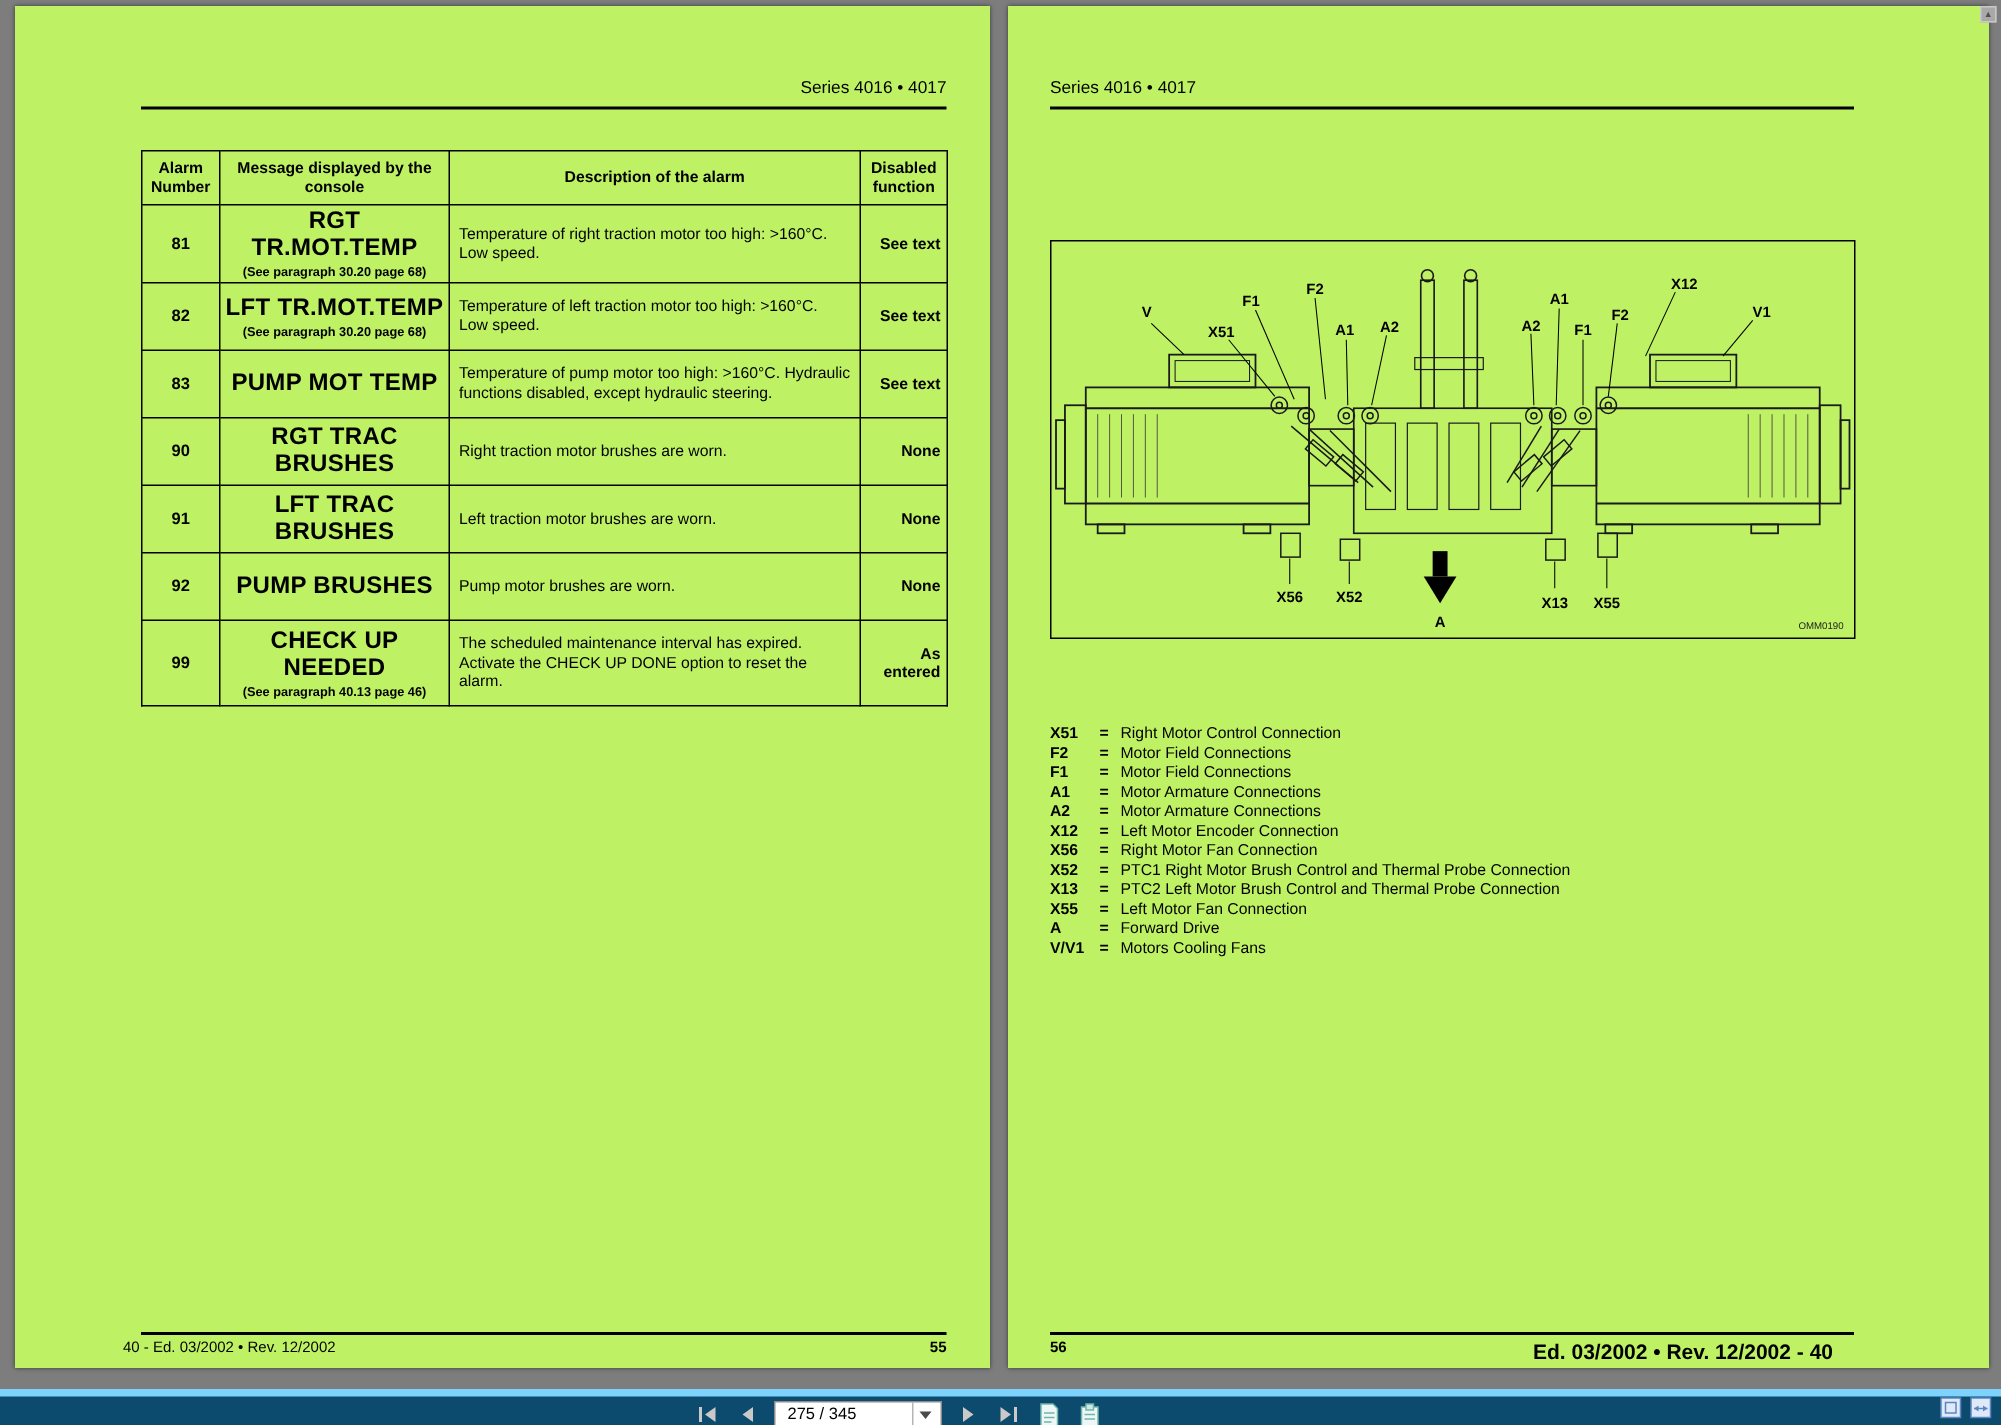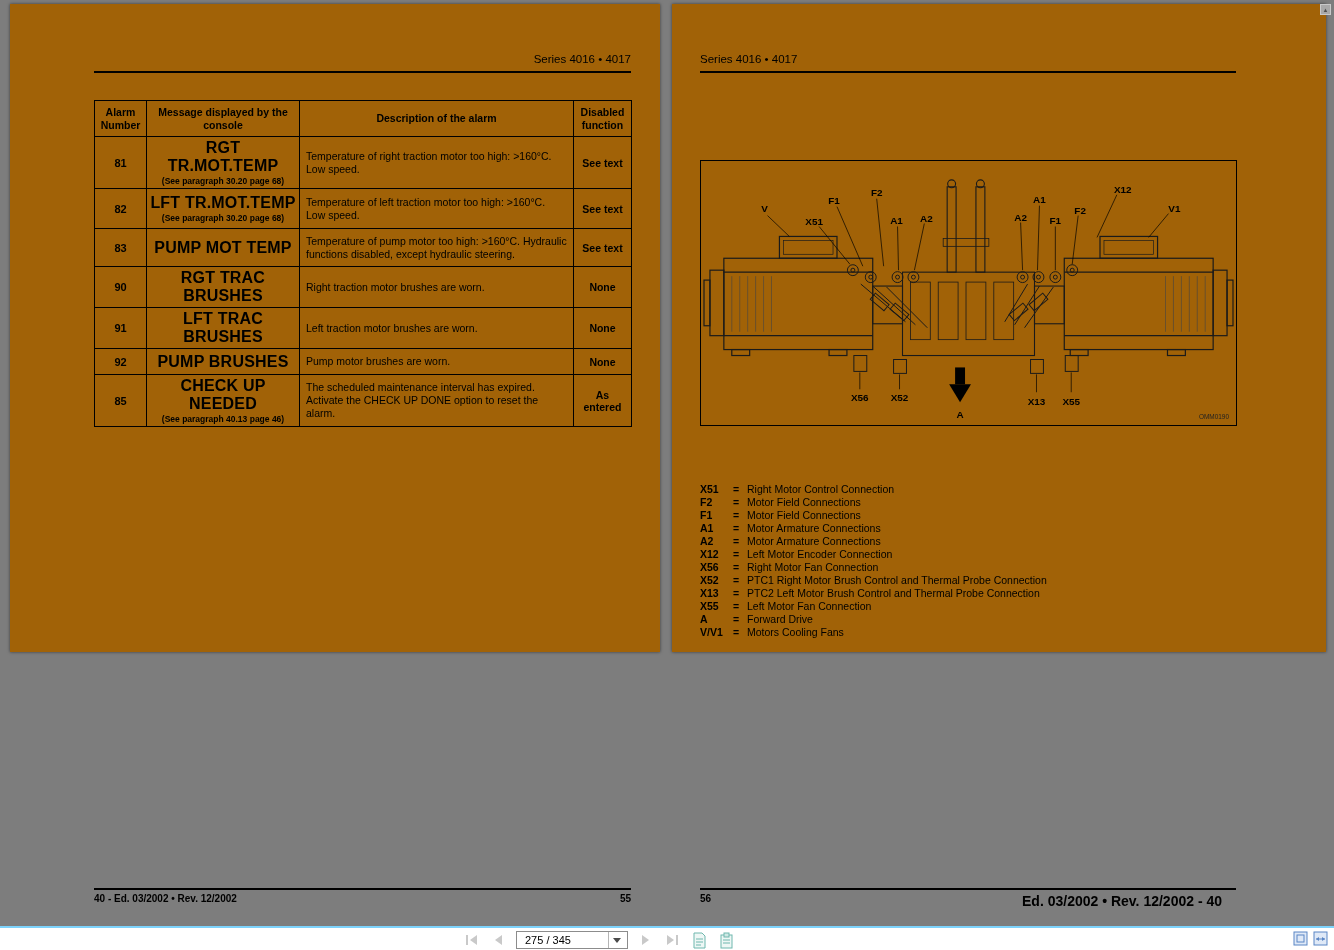--- a/index.html
+++ b/index.html
@@ -4,48 +4,48 @@
 <style>
   * { margin:0; padding:0; box-sizing:border-box; }
   html,body { width:1334px; height:950px; }
   body {
     position:relative; overflow:hidden;
     background:#7d7d7d;
     font-family:"Liberation Sans", sans-serif;
     color:#000;
   }
   .page {
-    position:absolute; top:4px; height:648px; background:#a16207;
+    position:absolute; top:4px; height:908px; background:#bef264;
     box-shadow:0 0 3px rgba(0,0,0,.55);
   }
   .page-left  { left:10px;  width:650px; }
   .page-right { left:672px; width:654px; }
 
   
   .lp-header { position:absolute; top:49px; right:29px; font-size:11.5px; }
   .lp-rule   { position:absolute; top:67px; left:84px; right:29px; height:2px; background:#000; }
   .alarm-table {
     position:absolute; top:96px; left:84px; width:537px;
     border-collapse:collapse; table-layout:fixed;
   }
   .alarm-table th, .alarm-table td { border:1.5px solid #000; vertical-align:middle; }
   .alarm-table th { font-size:10.5px; font-weight:bold; text-align:center; padding:3px 2px; height:36px; line-height:1.2; }
   .c-num  { font-size:11px; font-weight:bold; text-align:center; }
   .c-msg  { text-align:center; padding:2px 2px; }
   .msg-main { font-size:16px; font-weight:bold; letter-spacing:.2px; }
   .msg-note { font-size:8.5px; font-weight:bold; margin-top:1px; }
   .msg-note.u { }
   .c-desc { font-size:10.5px; padding:3px 6px; line-height:1.22; }
-  .c-fn   { font-size:10.5px; font-weight:bold; text-align:center; padding:2px 4px; }
+  .c-fn   { font-size:10.5px; font-weight:bold; text-align:right; padding:16px 4px; }
   tbody tr:nth-child(1){height:40px} tbody tr:nth-child(2){height:40px}
   tbody tr:nth-child(3){height:38px} tbody tr:nth-child(4){height:26px}
   tbody tr:nth-child(5){height:26px} tbody tr:nth-child(6){height:26px}
   tbody tr:nth-child(7){height:48px}
   .lp-foot-rule { position:absolute; top:884px; left:84px; right:29px; height:2px; background:#000; }
-  .lp-foot-l { position:absolute; top:889px; left:84px;  font-size:10px; font-weight:bold; }
+  .lp-foot-l { position:absolute; top:889px; left:72px;  font-size:10px; font-weight:normal; }
   .lp-foot-r { position:absolute; top:889px; right:29px; font-size:10px; font-weight:bold; }
 
   
   .rp-header { position:absolute; top:49px; left:28px; font-size:11.5px; }
   .rp-rule   { position:absolute; top:67px; left:28px; right:90px; height:2px; background:#000; }
   .rp-title  { position:absolute; top:93px; left:28px; font-size:16.5px; font-weight:bold;
                letter-spacing:.2px; text-decoration:underline; text-underline-offset:3px; }
   .diagram-frame { position:absolute; top:156px; left:28px; width:537px; height:266px; border:1px solid #000; }
   .legend { position:absolute; top:479px; left:28px; font-size:10.5px; }
   .legend-row { height:13px; line-height:13px; white-space:nowrap; }
@@ -55,21 +55,21 @@
   .rp-foot-l { position:absolute; top:889px; left:28px;  font-size:10px; font-weight:bold; }
   .rp-foot-r { position:absolute; top:889px; right:104px; font-size:14px; font-weight:bold; }
 
   
   .dg-label { font-family:"Liberation Sans", sans-serif; font-size:10px; font-weight:bold; fill:#000; }
   .dg-ref   { font-family:"Liberation Sans", sans-serif; font-size:6.5px; fill:#222; }
 
   
   .toolbar {
     position:absolute; left:0; bottom:0; width:1334px; height:24px;
-    background:#ffffff; border-top:2px solid #7dd3fc;
+    background:#0c4a6e; border-top:5px solid #7dd3fc;
   }
   .toolbar-center { position:absolute; left:462px; top:2px; display:flex; align-items:center; gap:7px; }
   .tb-btn { width:20px; height:20px; display:flex; align-items:center; justify-content:center; cursor:pointer; border-radius:2px; }
   .page-combo {
     width:112px; height:18px; background:#fff; border:1px solid #8c8c8c;
     display:flex; align-items:center;
   }
   .page-combo input {
     width:91px; height:16px; border:none; outline:none; font-size:11px;
     font-family:"Liberation Sans", sans-serif; padding-left:8px; background:transparent;
@@ -155,21 +155,21 @@
       </tr>
       <tr>
         <td class="c-num">92</td>
         <td class="c-msg">
           <div class="msg-main">PUMP BRUSHES</div>
         </td>
         <td class="c-desc">Pump motor brushes are worn.</td>
         <td class="c-fn">None</td>
       </tr>
       <tr>
-        <td class="c-num">85</td>
+        <td class="c-num">99</td>
         <td class="c-msg">
           <div class="msg-main">CHECK UP NEEDED</div>
           <div class="msg-note">(See paragraph 40.13 page 46)</div>
         </td>
         <td class="c-desc">The scheduled maintenance interval has expired. Activate the CHECK UP DONE option to reset the alarm.</td>
         <td class="c-fn">As entered</td>
       </tr>
     </tbody>
   </table>
 

